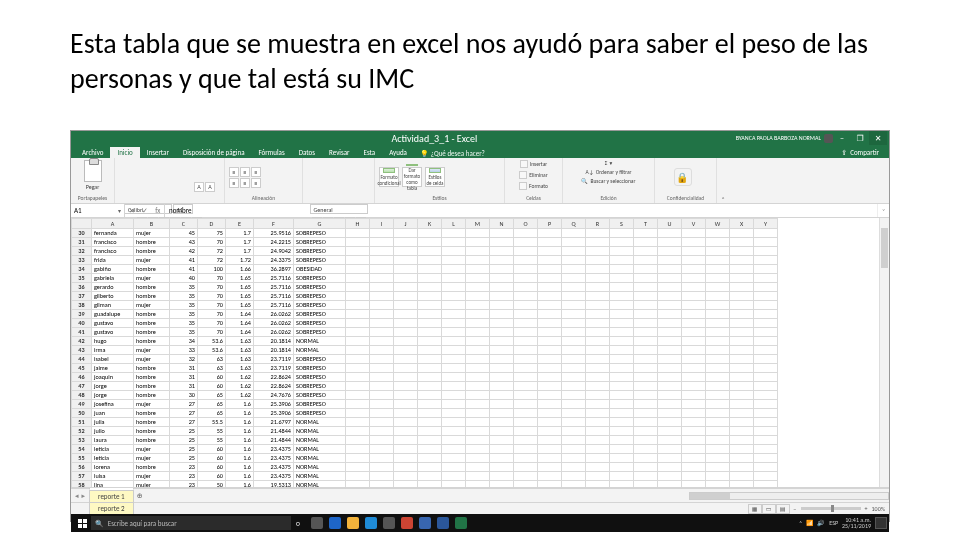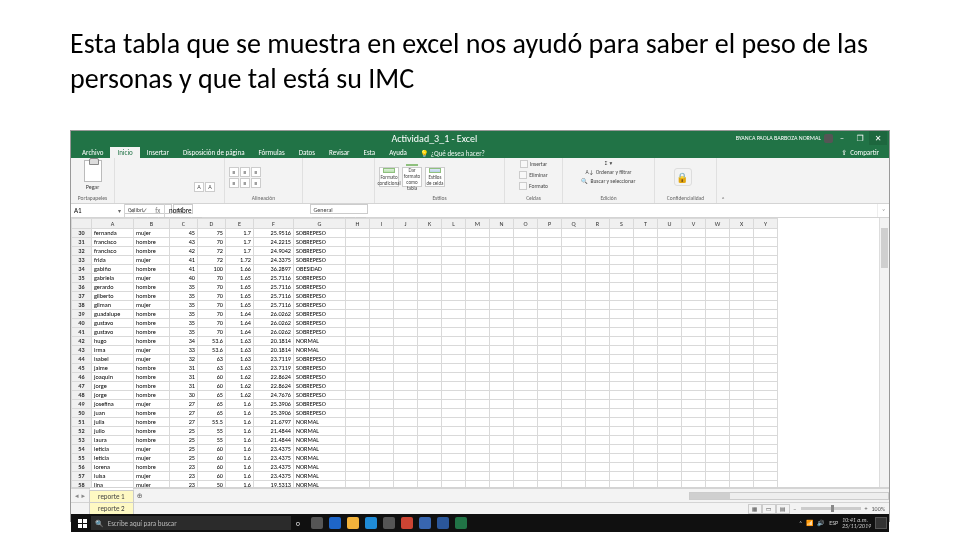--- a/index.html
+++ b/index.html
@@ -79,21 +79,21 @@
   .taskbar .start { width:18px; height:18px; display:flex; align-items:center; justify-content:center;}
   .win-logo { display:grid; grid-template-columns:4px 4px; grid-template-rows:4px 4px; gap:1px;}
   .win-logo div { background:#fff;}
   .searchbox { background:#2b2b2b; height:14px; width:200px; display:flex; align-items:center; padding:0 4px; gap:4px; color:#bbb; font-size:7px;}
   .taskicons { display:flex; gap:6px; margin-left:6px; align-items:center;}
   .taskicons .ti { width:12px; height:12px; background:#333; border-radius:2px;}
   .ti.edge{background:#1e66c9;} .ti.folder{background:#f3b33b;} .ti.store{background:#1f8bd6;}
   .ti.word{background:#2b579a;} .ti.excel{background:#217346;} .ti.red{background:#c43;}
   .ti.blue2{background:#3866b0;} .ti.gray{background:#555;}
   .tray { margin-left:auto; display:flex; align-items:center; gap:4px; color:#ccc; font-size:6px;}
-  .tray .clock { line-height:1; font-size:6px;font-style:italic;}
+  .tray .clock { text-align:right; line-height:1; font-size:6px;}
   .tray .notif { width:12px; height:12px; background:#333; border:1px solid #555;}
   .vscroll { position:absolute; right:0; top:0; bottom:0; width:10px; background:#f3f3f3; border-left:1px solid #ddd;}
   .vscroll .vthumb { position:absolute; left:1px; right:1px; top:10px; height:40px; background:#cfcfcf;}
 </style>
 </head>
 <body>
 
 <div class="slide">
   <div class="slide-title">Esta tabla que se muestra en excel nos ayudó para saber el peso de las personas y que tal está su IMC</div>
 

